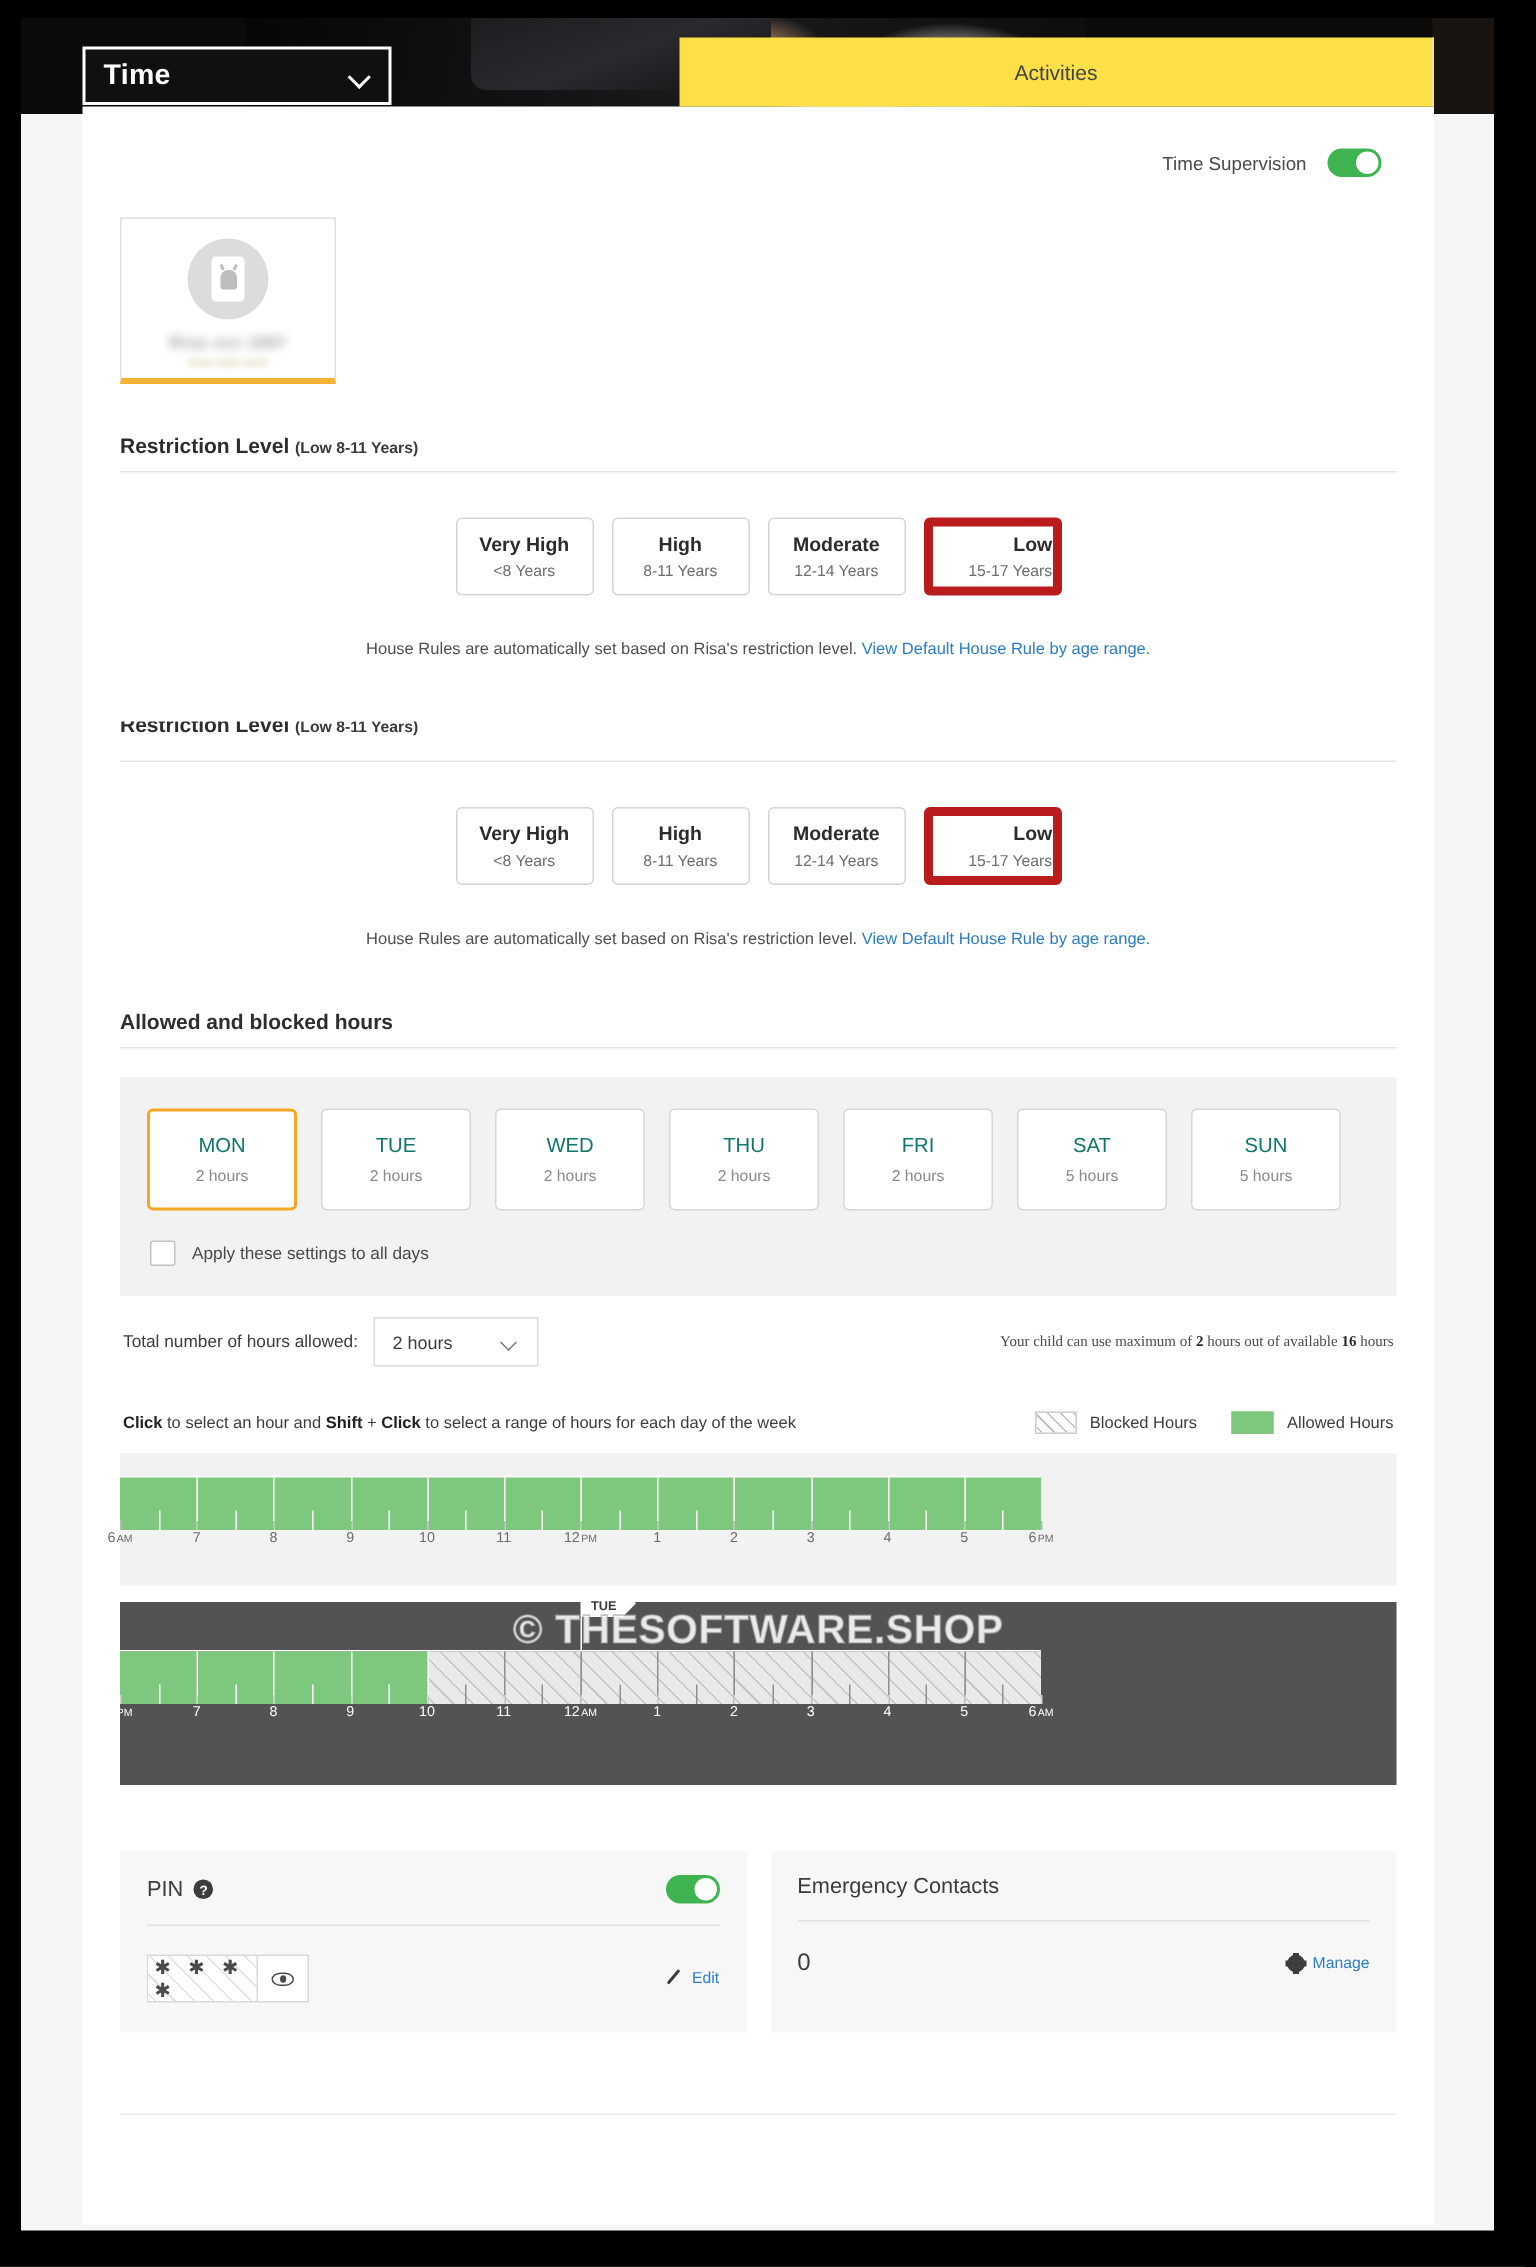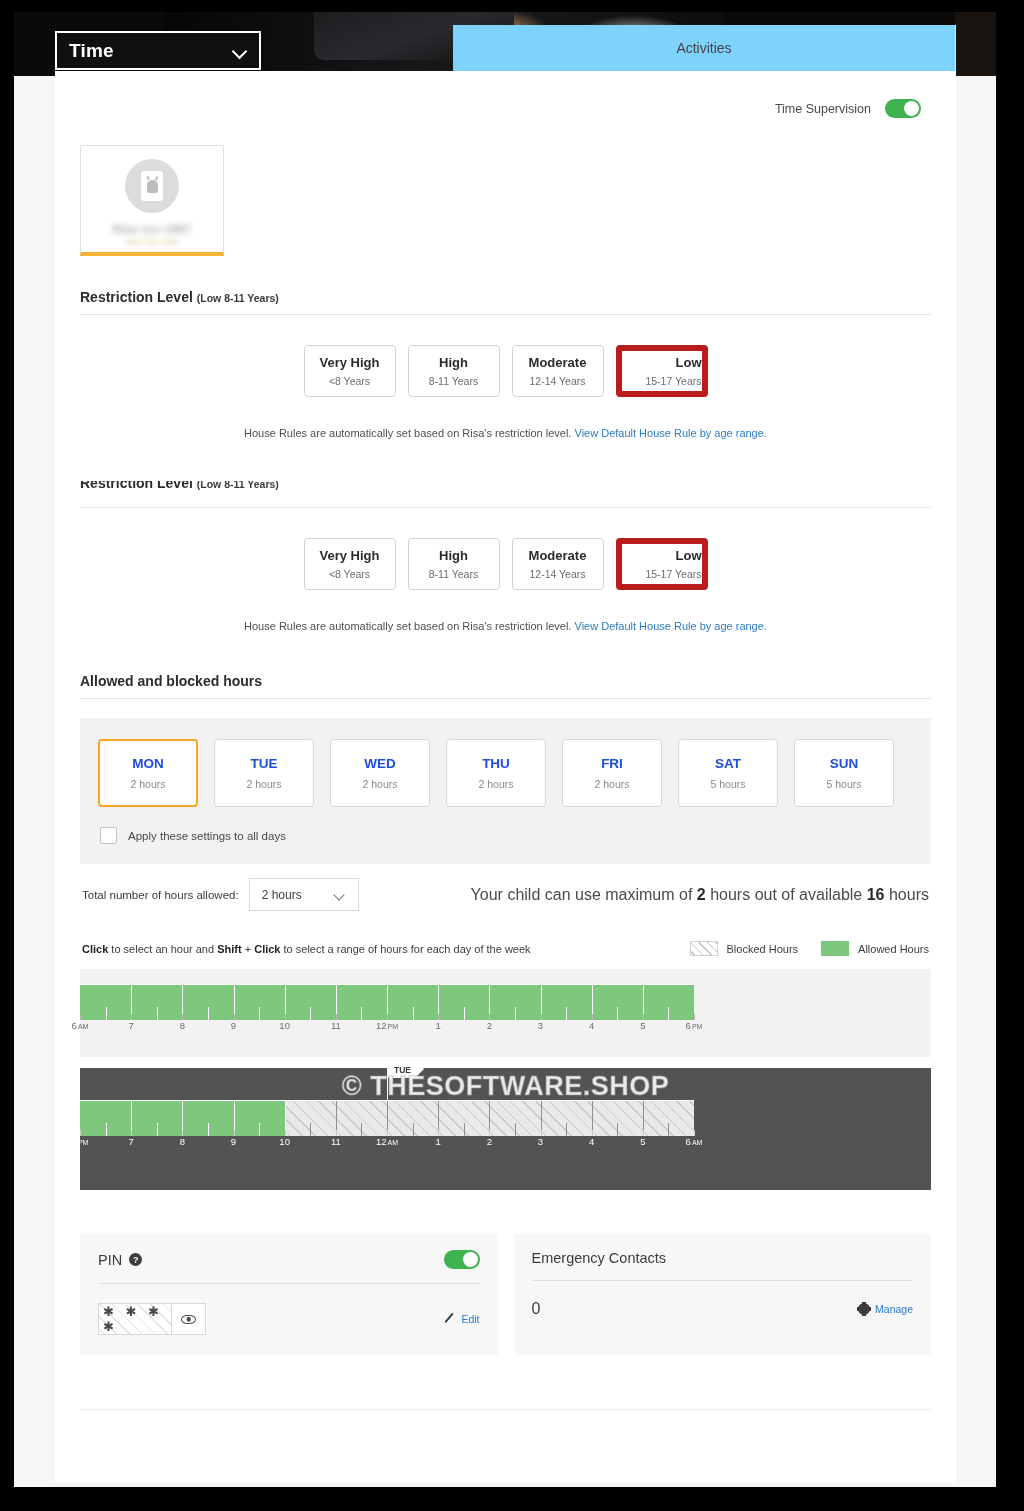--- a/index.html
+++ b/index.html
@@ -75,21 +75,21 @@
 
   
   .tabs {
     position: absolute; left: 453px; top: 25px;
     width: 503px; height: 46px;
     display: flex; z-index: 20;
   }
   .tab {
     flex: 1; display: flex; align-items: center; justify-content: center;
     font-size: 14px; color: #444; cursor: pointer;
-    background: #7dd3fc;
+    background: #fde047;
     border-right: 1px solid #e3e3e3;
   }
   .tab.active {
     background: #ffffff;
     border-top: 3px solid #f3a712;
     border-right: none;
     color: #3c3c3c;
   }
 
   
@@ -205,21 +205,21 @@
   }
   .day {
     width: 100px; height: 68px; margin-right: 16px;
     border: 1px solid #d6d6d6; border-radius: 4px; background: #fff;
     display: flex; flex-direction: column;
     align-items: center; justify-content: center; gap: 7px;
     cursor: pointer;
   }
   .day:last-child { margin-right: 0; }
   .day.selected { border: 2px solid #f5a623; }
-  .day .d-name { font-size: 13.5px; font-weight: bold; color: #1d4ed8; }
+  .day .d-name { font-size: 13.5px; font-weight: normal; color: #0f766e; }
   .day .d-hours { font-size: 10.5px; color: #8a8a8a; }
 
   .apply-row {
     display: flex; align-items: center; gap: 11px;
     padding: 20px 0 20px 20px;
   }
   .cbox {
     width: 17px; height: 17px; border: 1px solid #c2c2c2;
     background: #fff; border-radius: 2px; cursor: pointer; flex: none;
   }
@@ -239,21 +239,21 @@
   }
   .hsel .hv { flex: 1; }
   .chev-gray { width: 11px; height: 7px; position: relative; }
   .chev-gray::before {
     content: ""; position: absolute; left: 0; top: 0;
     width: 7px; height: 7px;
     border-right: 1.6px solid #7a7a7a; border-bottom: 1.6px solid #7a7a7a;
     transform: rotate(45deg);
   }
   .total-note {
-    margin-left: auto; font-size: 16px; color: #4a4a4a;
+    margin-left: auto; font-size: 10px; color: #4a4a4a; font-family: Liberation Serif, serif;
   }
   .total-note b { color: #2b2b2b; }
 
   
   .legend-row {
     display: flex; align-items: center; margin-top: 30px; padding: 0 2px;
   }
   .hint { font-size: 11px; color: #3c3c3c; }
   .hint b { color: #1f1f1f; }
   .legend { margin-left: auto; display: flex; align-items: center; gap: 9px; }

